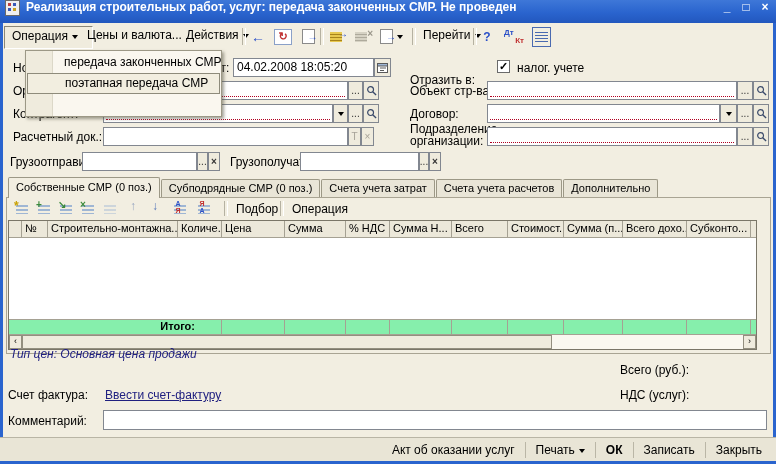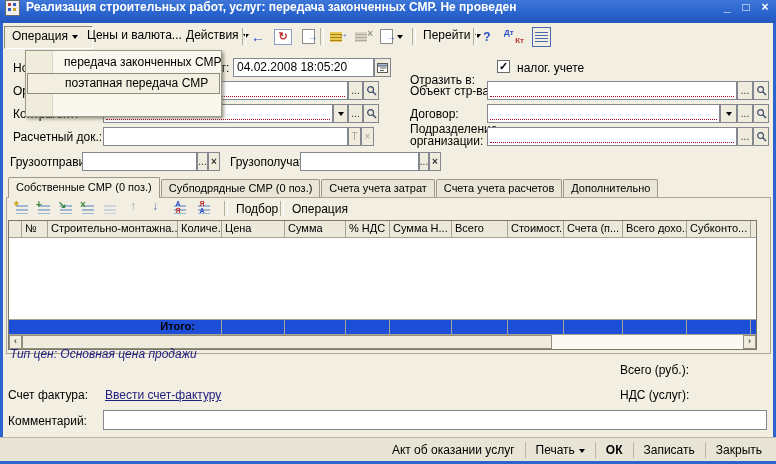--- a/index.html
+++ b/index.html
@@ -57,21 +57,21 @@
   .gic .ov{position:absolute;left:0;top:-2px;font-size:10px;font-weight:bold;}
   .gic.plain::before{display:none;}
   .flatbtn{position:absolute;top:200px;height:18px;line-height:18px;padding:0 8px;cursor:pointer;}
   .sortletters{position:absolute;left:1px;top:-1px;width:10px;font-size:7px;line-height:7px;font-weight:bold;text-align:center;}
   
   .grid-box{position:absolute;left:8px;top:220px;width:749px;height:130px;border:1px solid #7A7668;box-sizing:border-box;
             display:flex;flex-direction:column;background:#fff;}
   .ghead{height:16px;background:#ECE8DA;border-bottom:1px solid #A5A193;display:flex;flex:none;}
   .hc{border-right:1px solid #A5A193;padding:1px 0 0 3px;overflow:hidden;white-space:nowrap;font-size:11px;box-sizing:border-box;flex:none;}
   .gbody{flex:1;background:#fff;}
-  .gfoot{height:14px;background:#1d4ed8;border-top:1px solid #A5A193;display:flex;font-size:11px;flex:none;}
+  .gfoot{height:14px;background:#86efac;border-top:1px solid #A5A193;display:flex;font-size:11px;flex:none;}
   .fc{border-right:1px solid #A5A193;box-sizing:border-box;flex:none;overflow:hidden;}
   .fc.total{font-weight:bold;text-align:right;padding-right:26px;}
   .gscroll{height:14px;background:#FAF8F0;border-top:1px solid #A5A193;display:flex;flex:none;align-items:stretch;}
   .sbtn{width:13px;background:#EFEBDD;border:1px solid #938F7F;font-size:9px;line-height:11px;text-align:center;cursor:pointer;flex:none;box-sizing:border-box;}
   .sthumb{width:530px;background:#EFEBDD;border:1px solid #938F7F;cursor:pointer;flex:none;box-sizing:border-box;}
   .strack{flex:1;cursor:pointer;}
   
   .navy{color:#202080;}
   .link{color:#202080;text-decoration:underline;cursor:pointer;}
   .footerbar{position:absolute;left:0;top:437px;width:776px;height:24px;background:#E9E5D6;border-top:1px solid #B9B5A5;
@@ -302,21 +302,21 @@
       <div class="hc" style="width:13px;"></div>
       <div class="hc" style="width:26px;">№</div>
       <div class="hc" style="width:130px;">Строительно-монтажна...</div>
       <div class="hc" style="width:44px;">Количе...</div>
       <div class="hc" style="width:63px;">Цена</div>
       <div class="hc" style="width:61px;">Сумма</div>
       <div class="hc" style="width:44px;">% НДС</div>
       <div class="hc" style="width:62px;">Сумма Н...</div>
       <div class="hc" style="width:56px;">Всего</div>
       <div class="hc" style="width:56px;">Стоимост...</div>
-      <div class="hc" style="width:59px;">Счета (п...</div>
+      <div class="hc" style="width:59px;">Сумма (п...</div>
       <div class="hc" style="width:64px;">Всего дохо...</div>
       <div class="hc" style="width:64px;">Субконто...</div>
       <div class="hc" style="flex:1;border-right:none;"></div>
     </div>
     <div class="gbody"></div>
     <div class="gfoot">
       <div class="fc total" style="width:213px;">Итого:</div>
       <div class="fc" style="width:63px;"></div>
       <div class="fc" style="width:61px;"></div>
       <div class="fc" style="width:44px;"></div>

